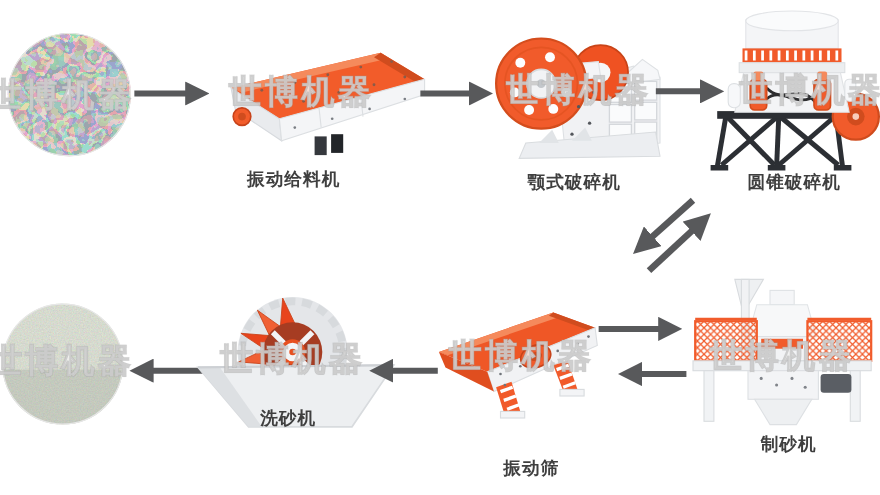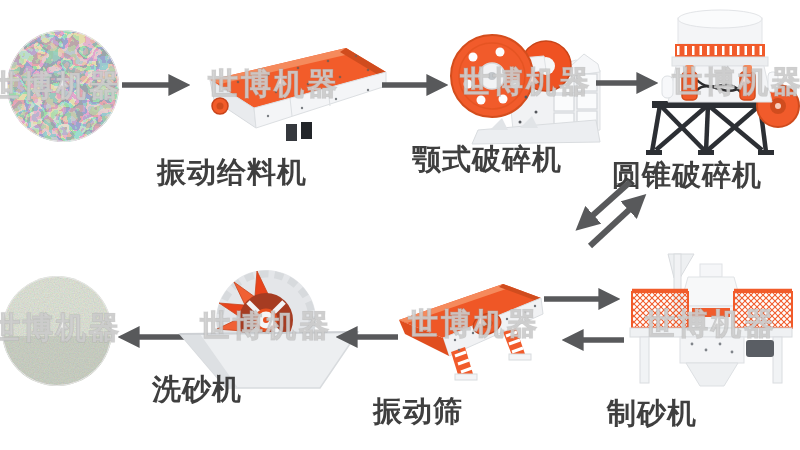--- a/index.html
+++ b/index.html
@@ -3,22 +3,22 @@
 <meta charset="utf-8">
 <style>
   html,body{margin:0;padding:0;}
   body{
     width:800px;height:450px;position:relative;overflow:hidden;
     background:#ffffff;
     font-family:"Liberation Sans","DejaVu Sans",sans-serif;
   }
   .abs{position:absolute;}
   .stage-label{
-    position:absolute;width:220px;margin-left:-110px;text-align:left;
-    font-size:29px;font-weight:bold;color:#3f3f3f;letter-spacing:1px;
+    position:absolute;width:220px;margin-left:-110px;text-align:center;
+    font-size:16px;font-weight:bold;color:#3f3f3f;letter-spacing:1px;
     white-space:nowrap;
   }
   .wm{
     position:absolute;font-size:30px;font-weight:bold;letter-spacing:3px;
     color:rgba(255,255,255,0.74);
     -webkit-text-stroke:1px rgba(170,170,170,0.5);
     text-shadow:0 0 1px rgba(150,150,150,0.45);
     white-space:nowrap;pointer-events:none;z-index:5;
   }
   svg{display:block;}
@@ -134,21 +134,21 @@
     <circle cx="44" cy="54" r="13" fill="#f2f3f5" stroke="#d8dbde" stroke-width="1.5"></circle>
     <circle cx="44" cy="54" r="4" fill="#c3c7cb"></circle>
     <g fill="#54575c">
       <circle cx="78" cy="75" r="1.5"></circle>
         <circle cx="88" cy="90" r="1.5"></circle>
       <circle cx="72" cy="100" r="1.5"></circle>
         <circle cx="92" cy="62" r="1.5"></circle>
     </g>
   </svg>
 </div>
-<div class="stage-label" style="left:522px;top:140px;">颚式破碎机</div>
+<div class="stage-label" style="left:522px;top:156px;">颚式破碎机</div>
 
 <svg class="abs" style="left:596px;top:72px;" width="66" height="22">
   <line x1="0" y1="11" x2="42" y2="11" stroke="#58595b" stroke-width="5.5" marker-end="url(#ah)"></line>
 </svg>
 
 <div class="abs" style="left:642px;top:2px;">
   <svg width="158" height="158">
     <g stroke="#2c2f34" stroke-width="4.5" fill="none">
       <line x1="18" y1="103" x2="62" y2="148"></line>
       <line x1="66" y1="103" x2="14" y2="148"></line>
@@ -263,21 +263,21 @@
     <g fill="#70747a">
       <circle cx="60" cy="64" r="1.2"></circle>
         <circle cx="78" cy="57" r="1.2"></circle>
       <circle cx="112" cy="43" r="1.2"></circle>
         <circle cx="130" cy="36" r="1.2"></circle>
       <circle cx="64" cy="74" r="1.2"></circle>
         <circle cx="140" cy="30" r="1.2"></circle>
     </g>
   </svg>
 </div>
-<div class="stage-label" style="left:483px;top:392px;">振动筛</div>
+<div class="stage-label" style="left:483px;top:416px;">振动筛</div>
 
 <svg class="abs" style="left:544px;top:288px;" width="82" height="22">
   <line x1="0" y1="11" x2="56" y2="11" stroke="#58595b" stroke-width="5.5" marker-end="url(#ah)"></line>
 </svg>
 
 <svg class="abs" style="left:556px;top:329px;" width="70" height="22">
   <line x1="68" y1="11" x2="26" y2="11" stroke="#58595b" stroke-width="5.5" marker-end="url(#ah)"></line>
 </svg>
 
 <div class="abs" style="left:622px;top:250px;">

